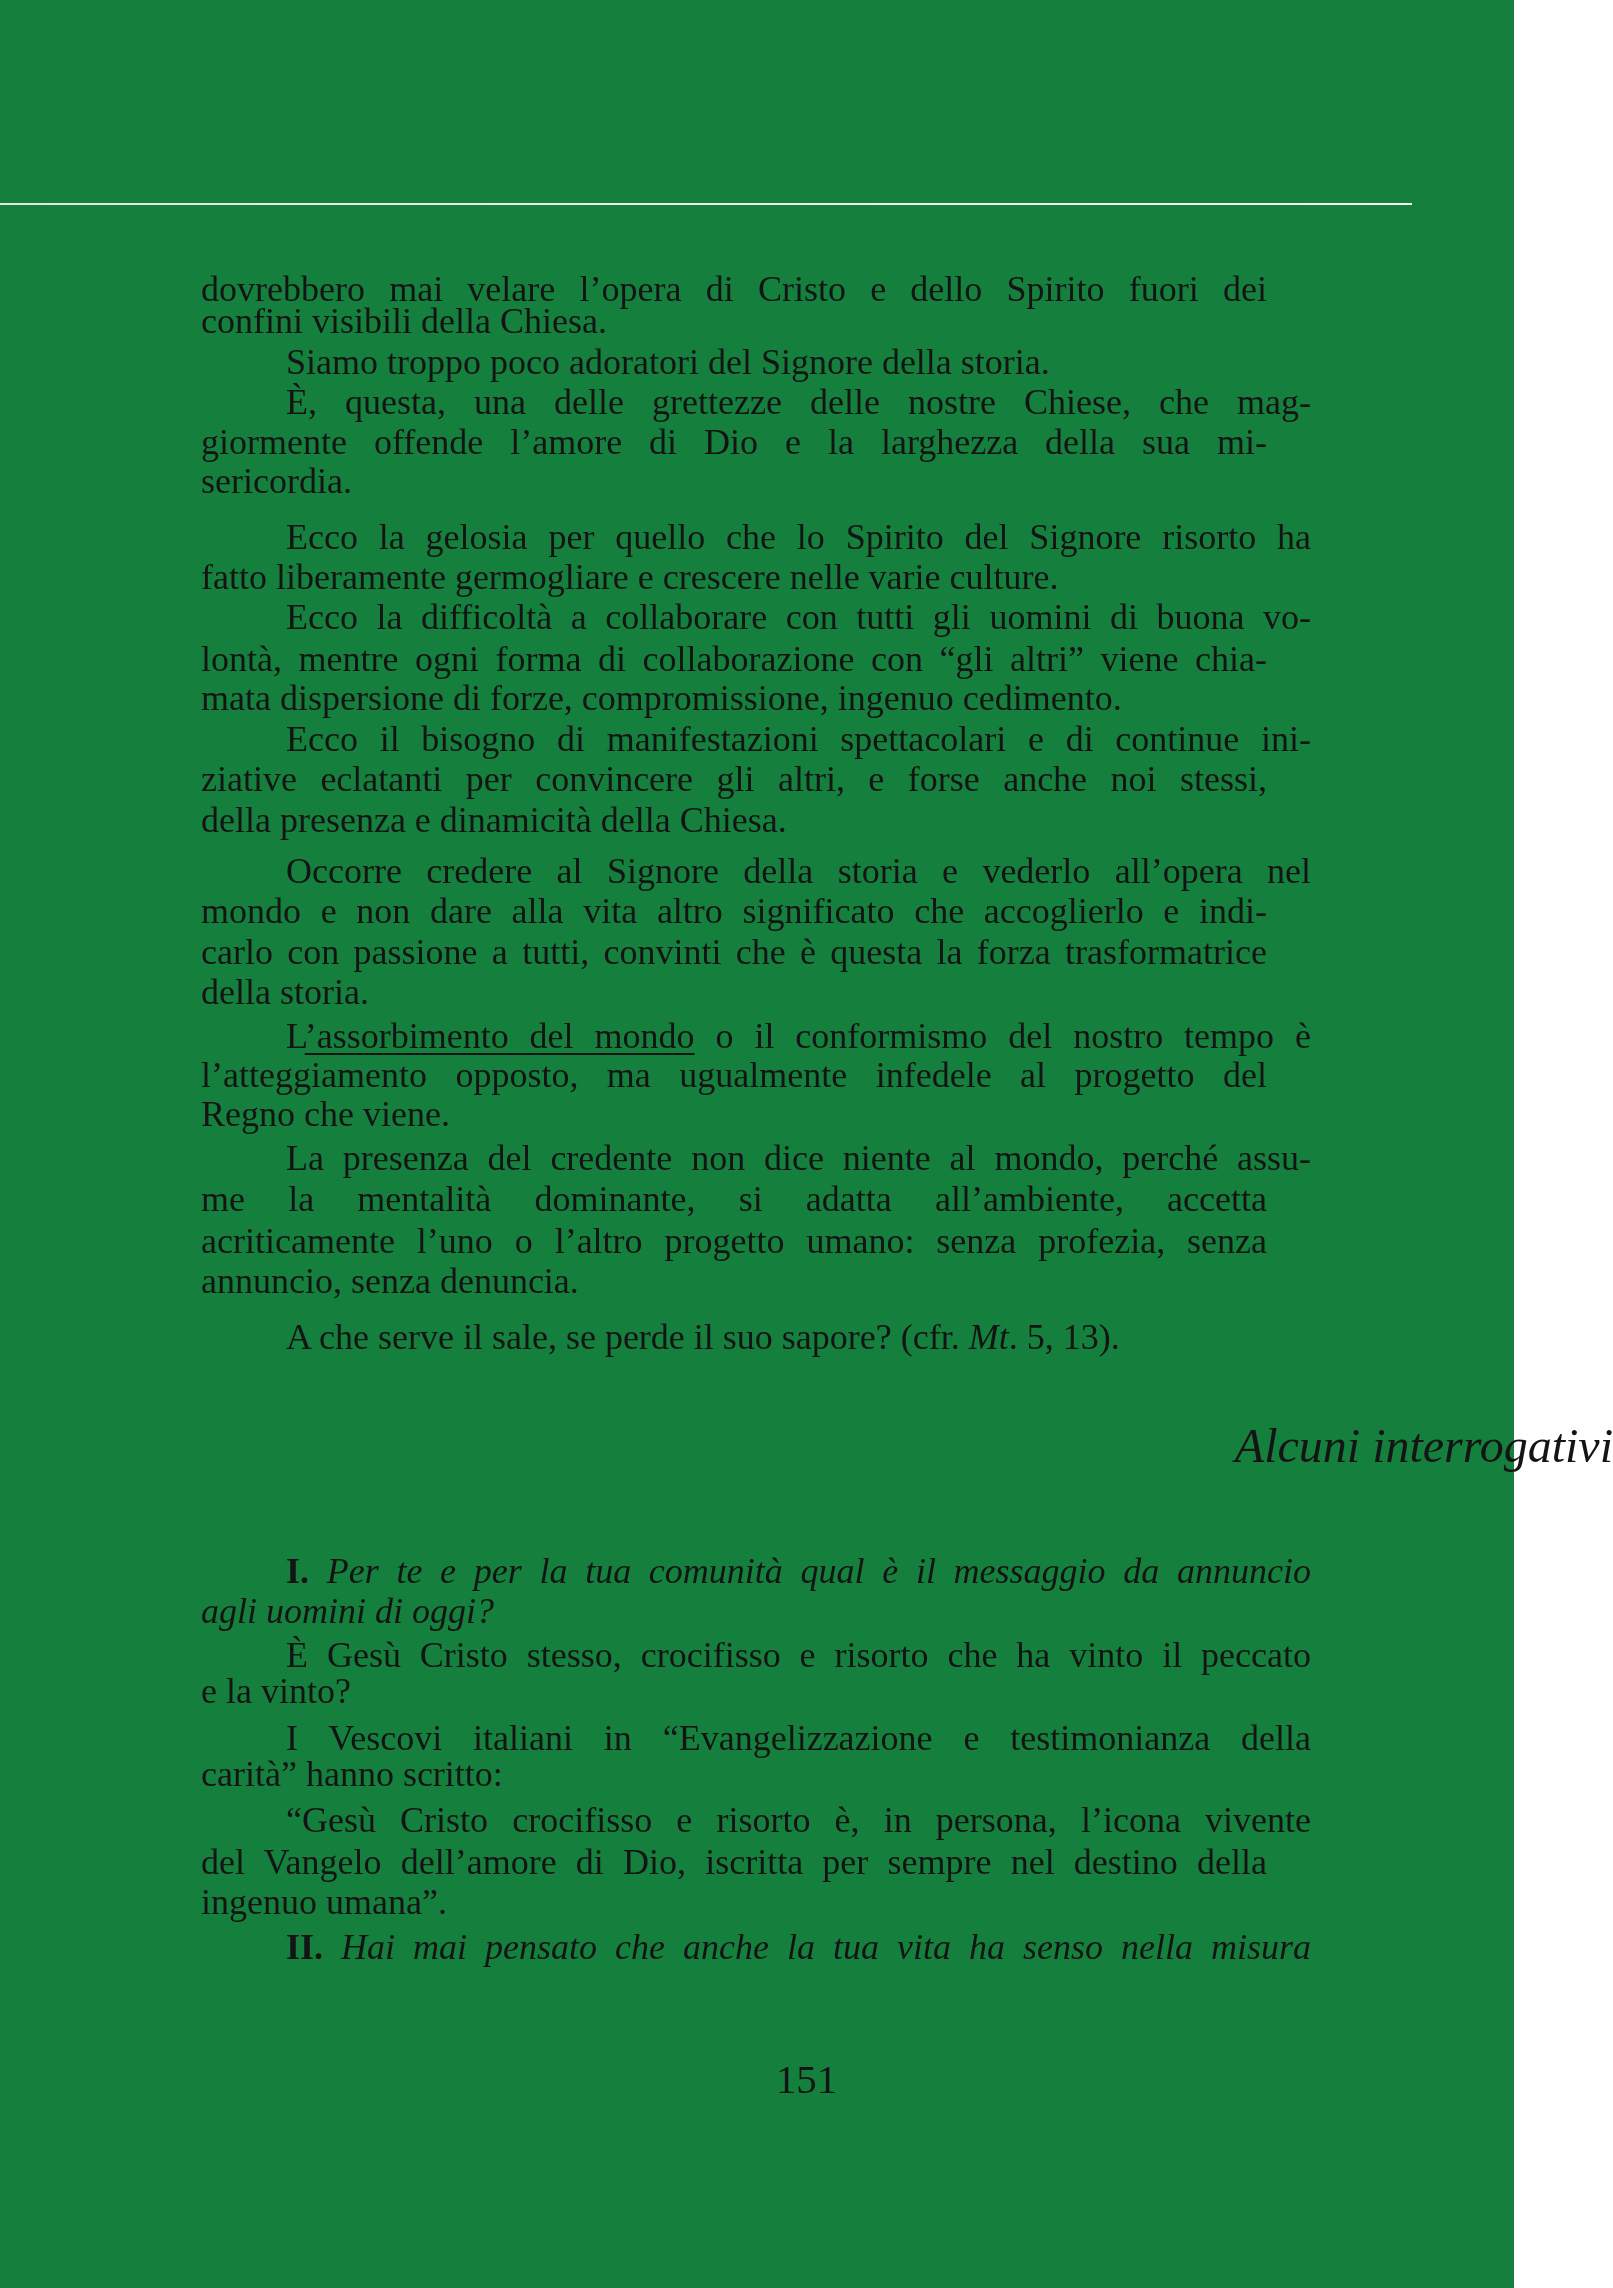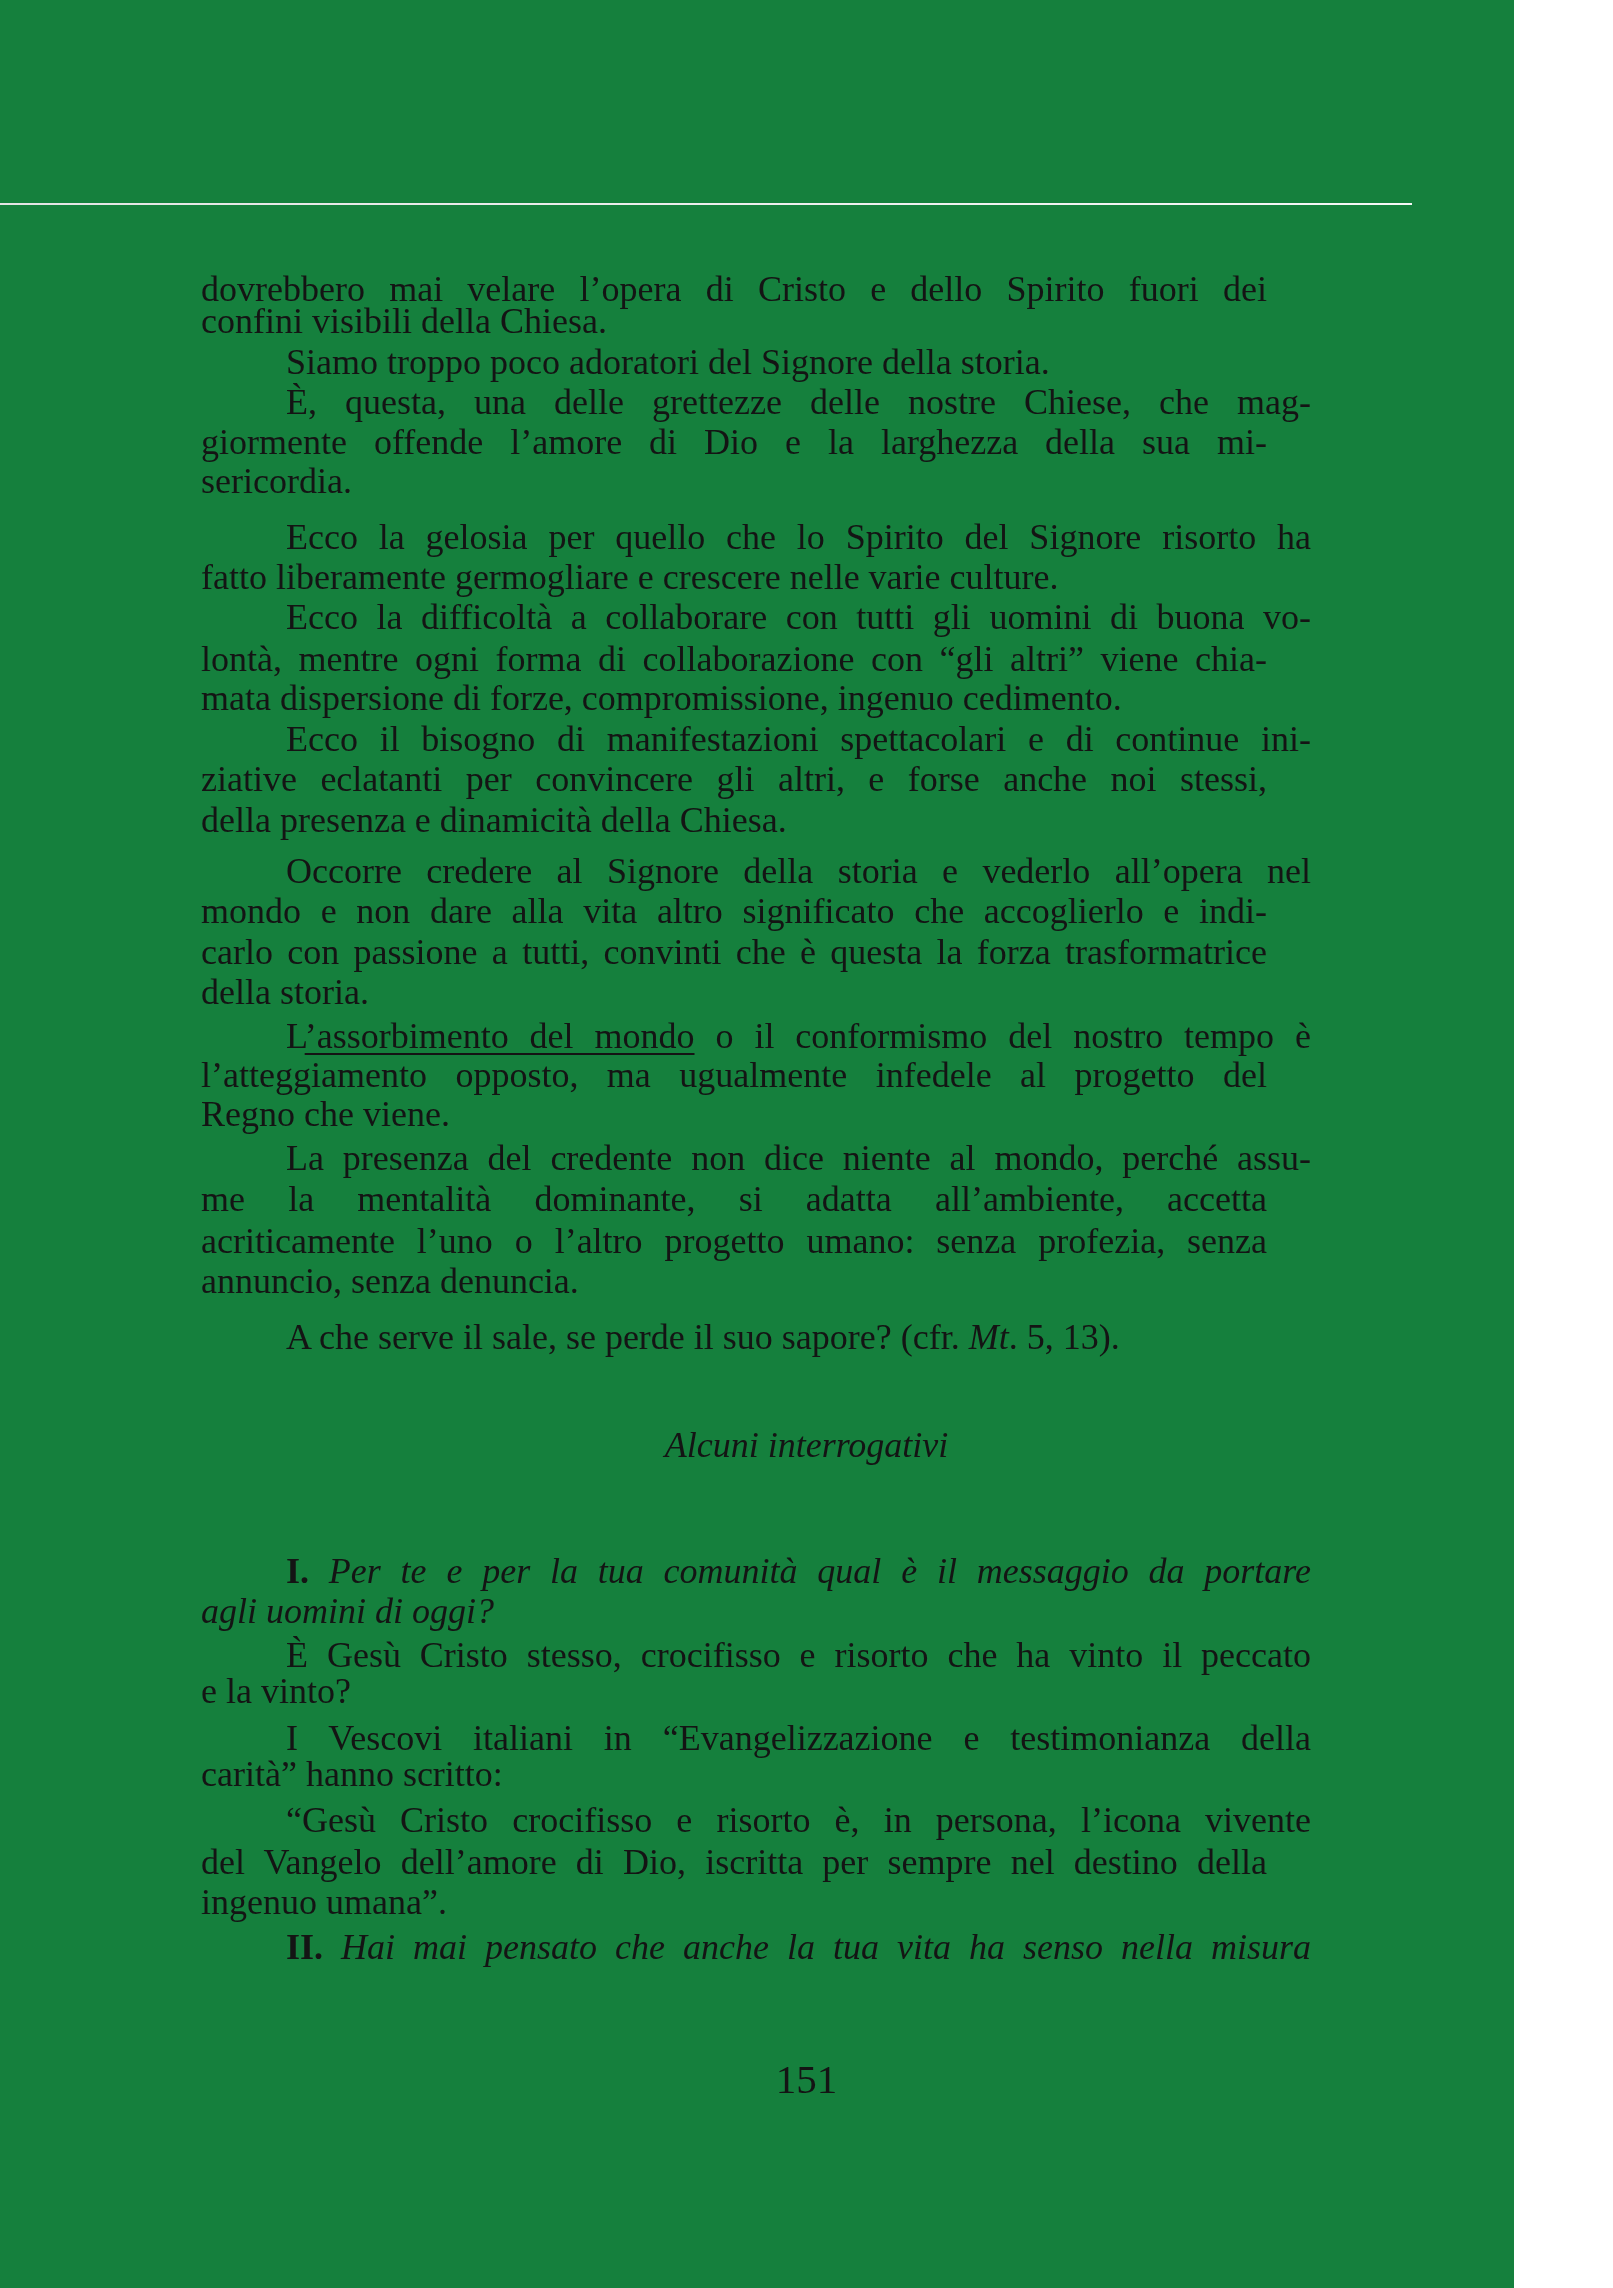--- a/index.html
+++ b/index.html
@@ -8,22 +8,22 @@
   .page { position:absolute; left:0; top:0; width:1514px; height:2289px; background:#15803d; }
   .scan-line { position:absolute; left:0; top:203px; width:1412px; height:1.8px;
                background:linear-gradient(90deg,#e4e4e4,#efefef 60%,#f7f7f7); }
   .line { position:absolute; left:201px; width:1066px; height:41px; line-height:41px;
           font-size:36px; white-space:nowrap; text-align:justify; text-align-last:justify; }
   .line.last { text-align-last:left; }
   .line.ind { left:242px; width:1025px;margin-left:44px; }
   .it { font-style:italic; }
   .b { font-weight:bold; font-style:normal; }
   .ul { text-decoration:underline; text-decoration-thickness:1.8px; text-underline-offset:4.6px; }
-  .heading { position:absolute; left:0; width:1613px; text-align:center; font-style:italic;
-             font-size:36px; height:41px; line-height:41px; }
+  .heading { position:absolute; left:0; width:1613px; text-align:right; font-style:italic;
+             font-size:48px; height:41px; line-height:41px; }
   .pageno { position:absolute; left:0; width:1613px; text-align:center; font-size:41px;
             height:46px; line-height:46px; }
 </style>
 </head>
 <body>
 
 <div class="page">
   <div class="scan-line"></div>
 
   <div>
@@ -51,21 +51,21 @@
     <div class="line ind" style="top:1138px">La presenza del credente non dice niente al mondo, perché assu-</div>
     <div class="line" style="top:1179px">me la mentalità dominante, si adatta all’ambiente, accetta</div>
     <div class="line" style="top:1221px">acriticamente l’uno o l’altro progetto umano: senza profezia, senza</div>
     <div class="line last" style="top:1261px">annuncio, senza denuncia.</div>
     <div class="line ind last" style="top:1317px"><span>A che serve il sale, se perde il suo sapore? (cfr. </span><span class="it">Mt</span><span>. 5, 13).</span></div>
   </div>
 
   <div class="heading" style="top:1425px">Alcuni interrogativi</div>
 
   <div>
-    <div class="line ind" style="top:1551px"><span class="b">I.</span> <span class="it">Per te e per la tua comunità qual è il messaggio da portare</span></div>
+    <div class="line ind" style="top:1551px"><span class="b">I.</span> <span class="it">Per te e per la tua comunità qual è il messaggio da annuncio</span></div>
     <div class="line last it" style="top:1591px">agli uomini di oggi?</div>
     <div class="line ind" style="top:1635px">È Gesù Cristo stesso, crocifisso e risorto che ha vinto il peccato</div>
     <div class="line last" style="top:1671px">e la vinto?</div>
     <div class="line ind" style="top:1718px">I Vescovi italiani in “Evangelizzazione e testimonianza della</div>
     <div class="line last" style="top:1754px">carità” hanno scritto:</div>
     <div class="line ind" style="top:1800px">“Gesù Cristo crocifisso e risorto è, in persona, l’icona vivente</div>
     <div class="line" style="top:1842px">del Vangelo dell’amore di Dio, iscritta per sempre nel destino della</div>
     <div class="line last" style="top:1882px">ingenuo umana”.</div>
     <div class="line ind" style="top:1927px"><span class="b">II.</span> <span class="it">Hai mai pensato che anche la tua vita ha senso nella misura</span></div>
   </div>

